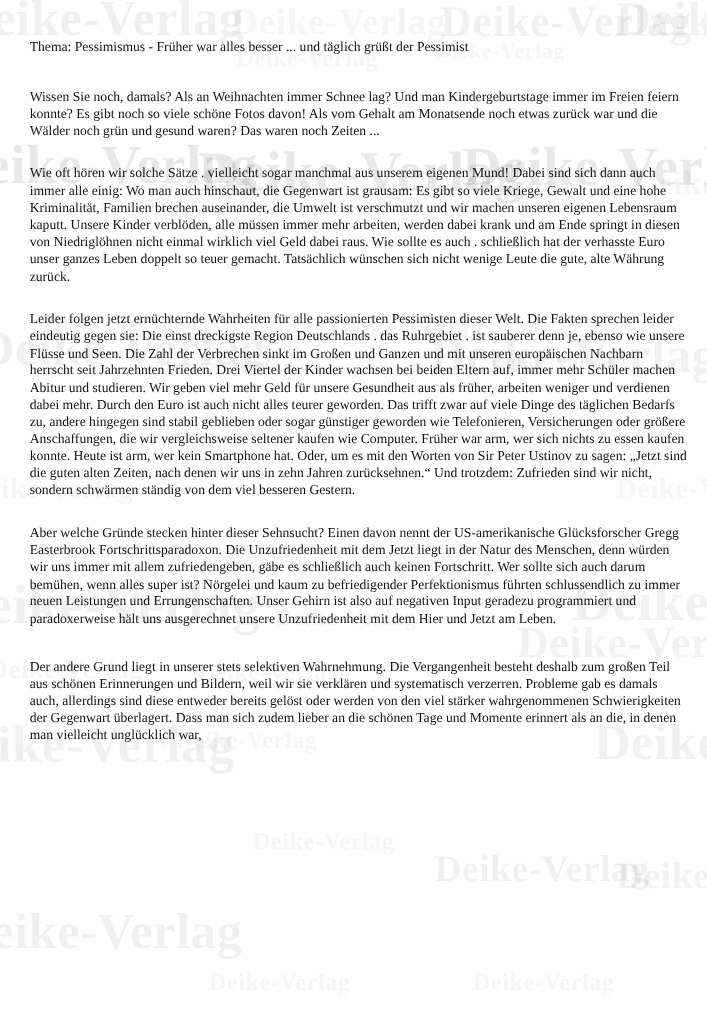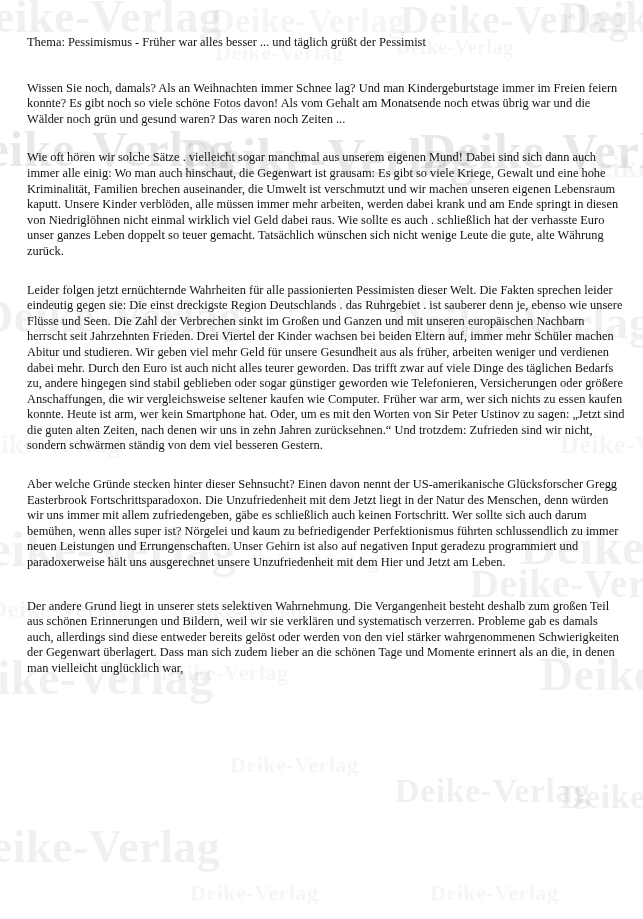--- a/index.html
+++ b/index.html
@@ -96,18 +96,18 @@
     <div class="wm vfaint" style="left: 230px; top: 752px; font-size: 22px;">Deike-Verlag</div>
     <div class="wm faint" style="left: 395px; top: 772px; font-size: 34px;">Deike-Verlag</div>
     <div class="wm faint" style="left: 560px; top: 778px; font-size: 34px;">Deike-Verlag</div>
     <div class="wm faint" style="left: -42px; top: 820px; font-size: 46px;">Deike-Verlag</div>
     <div class="wm vfaint" style="left: 190px; top: 880px; font-size: 22px;">Deike-Verlag</div>
     <div class="wm vfaint" style="left: 430px; top: 880px; font-size: 22px;">Deike-Verlag</div>
   </div>
 
 <div class="doc">
   <p class="title">Thema: Pessimismus - Früher war alles besser ... und täglich grüßt der Pessimist</p>
-  <p>Wissen Sie noch, damals? Als an Weihnachten immer Schnee lag? Und man Kindergeburtstage immer im Freien feiern konnte? Es gibt noch so viele schöne Fotos davon! Als vom Gehalt am Monatsende noch etwas übrig war und die Wälder noch grün und gesund waren? Das waren noch Zeiten ...</p>
+  <p>Wissen Sie noch, damals? Als an Weihnachten immer Schnee lag? Und man Kindergeburtstage immer im Freien feiern konnte? Es gibt noch so viele schöne Fotos davon! Als vom Gehalt am Monatsende noch etwas zurück war und die Wälder noch grün und gesund waren? Das waren noch Zeiten ...</p>
   <p>Wie oft hören wir solche Sätze . vielleicht sogar manchmal aus unserem eigenen Mund! Dabei sind sich dann auch immer alle einig: Wo man auch hinschaut, die Gegenwart ist grausam: Es gibt so viele Kriege, Gewalt und eine hohe Kriminalität, Familien brechen auseinander, die Umwelt ist verschmutzt und wir machen unseren eigenen Lebensraum kaputt. Unsere Kinder verblöden, alle müssen immer mehr arbeiten, werden dabei krank und am Ende springt in diesen von Niedriglöhnen nicht einmal wirklich viel Geld dabei raus. Wie sollte es auch . schließlich hat der verhasste Euro unser ganzes Leben doppelt so teuer gemacht. Tatsächlich wünschen sich nicht wenige Leute die gute, alte Währung zurück.</p>
   <p>Leider folgen jetzt ernüchternde Wahrheiten für alle passionierten Pessimisten dieser Welt. Die Fakten sprechen leider eindeutig gegen sie: Die einst dreckigste Region Deutschlands . das Ruhrgebiet . ist sauberer denn je, ebenso wie unsere Flüsse und Seen. Die Zahl der Verbrechen sinkt im Großen und Ganzen und mit unseren europäischen Nachbarn herrscht seit Jahrzehnten Frieden. Drei Viertel der Kinder wachsen bei beiden Eltern auf, immer mehr Schüler machen Abitur und studieren. Wir geben viel mehr Geld für unsere Gesundheit aus als früher, arbeiten weniger und verdienen dabei mehr. Durch den Euro ist auch nicht alles teurer geworden. Das trifft zwar auf viele Dinge des täglichen Bedarfs zu, andere hingegen sind stabil geblieben oder sogar günstiger geworden wie Telefonieren, Versicherungen oder größere Anschaffungen, die wir vergleichsweise seltener kaufen wie Computer. Früher war arm, wer sich nichts zu essen kaufen konnte. Heute ist arm, wer kein Smartphone hat. Oder, um es mit den Worten von Sir Peter Ustinov zu sagen: „Jetzt sind die guten alten Zeiten, nach denen wir uns in zehn Jahren zurücksehnen.“ Und trotzdem: Zufrieden sind wir nicht, sondern schwärmen ständig von dem viel besseren Gestern.</p>
   <p>Aber welche Gründe stecken hinter dieser Sehnsucht? Einen davon nennt der US-amerikanische Glücksforscher Gregg Easterbrook Fortschrittsparadoxon. Die Unzufriedenheit mit dem Jetzt liegt in der Natur des Menschen, denn würden wir uns immer mit allem zufriedengeben, gäbe es schließlich auch keinen Fortschritt. Wer sollte sich auch darum bemühen, wenn alles super ist? Nörgelei und kaum zu befriedigender Perfektionismus führten schlussendlich zu immer neuen Leistungen und Errungenschaften. Unser Gehirn ist also auf negativen Input geradezu programmiert und paradoxerweise hält uns ausgerechnet unsere Unzufriedenheit mit dem Hier und Jetzt am Leben.</p>
   <p class="last">Der andere Grund liegt in unserer stets selektiven Wahrnehmung. Die Vergangenheit besteht deshalb zum großen Teil aus schönen Erinnerungen und Bildern, weil wir sie verklären und systematisch verzerren. Probleme gab es damals auch, allerdings sind diese entweder bereits gelöst oder werden von den viel stärker wahrgenommenen Schwierigkeiten der Gegenwart überlagert. Dass man sich zudem lieber an die schönen Tage und Momente erinnert als an die, in denen man vielleicht unglücklich war,</p>
 </div>
 
 </body></html>

